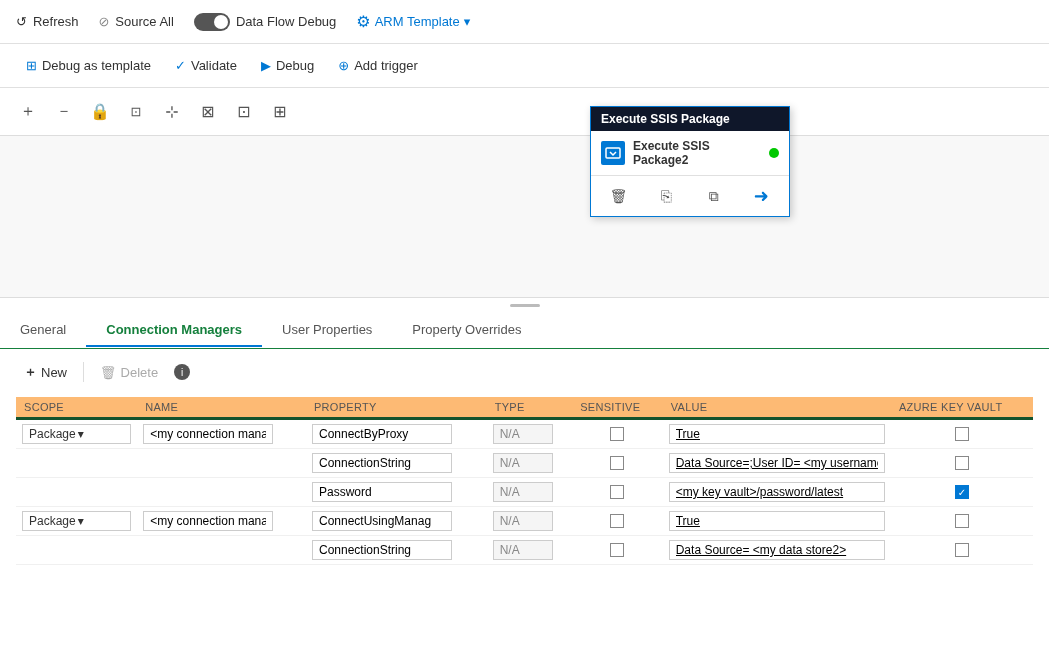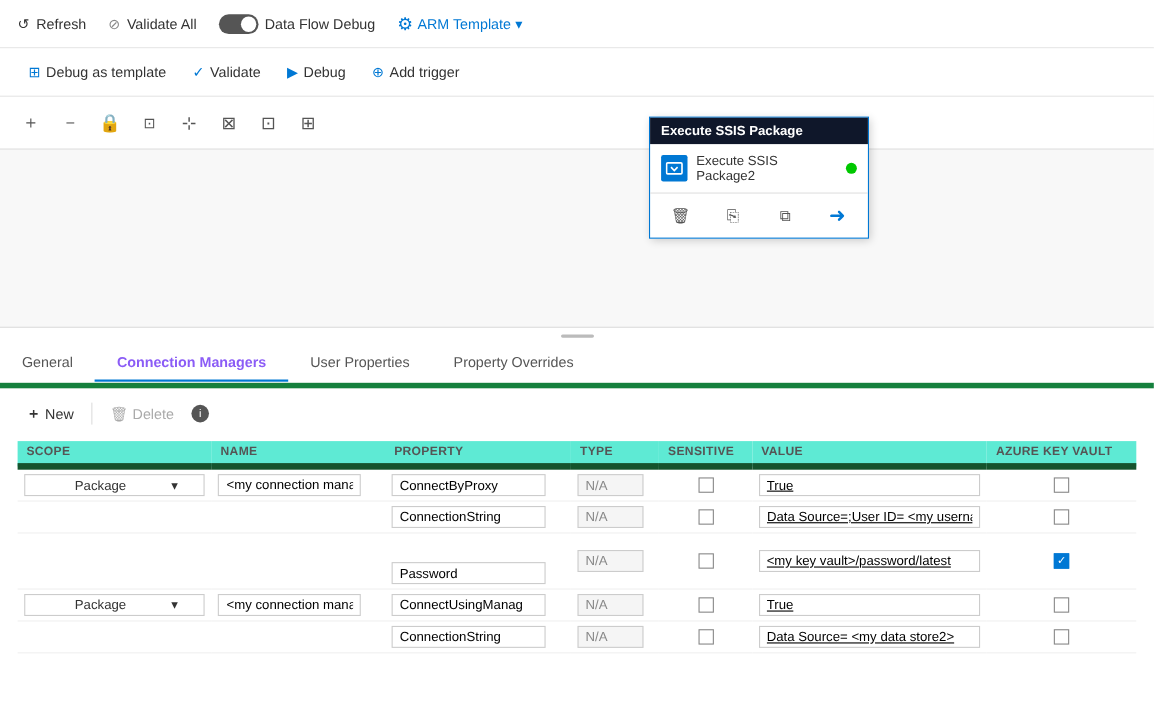--- a/index.html
+++ b/index.html
@@ -66,21 +66,21 @@
       width: 200px; border: 1px solid #0078d4;
       background: #fff; box-shadow: 2px 2px 8px rgba(0,0,0,0.2);
       z-index: 10;
     }
     .ssis-card-header {
       background: #0f172a; color: #fff; padding: 5px 10px;
       font-size: 12px; font-weight: 600;
     }
     .ssis-card-body {
       display: flex; align-items: center; gap: 8px;
-      padding: 8px 10px; border-bottom: 1px solid #e0e0e0;
+      padding: 8px 10px; border-bottom: 1px solid #e0e0e0; font-weight: bold;
     }
     .ssis-card-icon {
       width: 24px; height: 24px; background: #0078d4; border-radius: 2px;
       display: flex; align-items: center; justify-content: center; color: #fff; font-size: 12px;
     }
     .ssis-card-label { font-size: 12px; color: #333; flex: 1; }
     .ssis-status-dot {
       width: 10px; height: 10px; background: #00c800; border-radius: 50%;
     }
     .ssis-card-actions {
@@ -88,32 +88,32 @@
       padding: 6px 4px;
     }
     .ssis-action-btn {
       cursor: pointer; color: #555; font-size: 14px;
       display: flex; align-items: center; justify-content: center;
       width: 28px; height: 28px;
     }
 
     
     .tabs-section {
-      border-bottom: 5px solid #15803d; background: #fff;
+      border-bottom: 1px solid #15803d; background: #fff;
     }
     .tabs-bar {
       display: flex; align-items: center;
       padding: 0 0; height: 36px;
     }
     .tab {
       padding: 8px 20px; cursor: pointer; color: #555; font-size: 13px;
       border-bottom: 2px solid transparent; white-space: nowrap;
     }
     .tab.active {
-      color: #8b5cf6; border-bottom: 2px solid #0078d4; font-weight: 600;
+      color: #15803d; border-bottom: 2px solid #0078d4; font-weight: 600;
     }
 
     
     .content-area { padding: 10px 16px; overflow: auto; }
 
     
     .action-bar {
       display: flex; align-items: center; gap: 8px;
       margin-bottom: 12px;
     }
@@ -132,34 +132,34 @@
       width: 16px; height: 16px; border-radius: 50%;
       background: #555; color: #fff; font-size: 10px;
       display: flex; align-items: center; justify-content: center;
       cursor: pointer;
     }
 
     
     .data-table { width: 100%; border-collapse: collapse; font-size: 12px; }
     .data-table th {
       text-align: left; padding: 4px 8px;
-      color: #555; font-weight: 700; font-size: 11px;
-      border-bottom: 6px solid #14532d; background: #5eead4;
+      color: #555; font-weight: 400; font-size: 11px;
+      border-bottom: 3px solid #14532d; background: #fdba74;
       text-transform: uppercase; letter-spacing: 0.3px;
     }
     .data-table td { padding: 4px 6px; border-bottom: 1px solid #f0f0f0; vertical-align: middle; }
 
     
     .scope-select {
       display: flex; align-items: center; gap: 2px;
       border: 1px solid #ccc; padding: 2px 6px;
       background: #fff; cursor: pointer; min-width: 90px;
       font-size: 12px;
     }
-    .scope-select span { flex: 1; margin-left: 39px; }
+    .scope-select span { flex: 1; }
     .text-input {
       border: 1px solid #ccc; padding: 2px 6px;
       font-size: 12px; width: 100%; background: #fff;
       min-width: 120px;
     }
     .readonly-input {
       border: 1px solid #ccc; padding: 2px 6px;
       font-size: 12px; background: #f5f5f5; color: #888;
       min-width: 50px;
     }
@@ -191,21 +191,21 @@
 </head>
 <body>
 
 <div class="top-toolbar">
   <div class="top-toolbar-item">
     <span>↺</span>
     <span>Refresh</span>
   </div>
   <div class="top-toolbar-item">
     <span style="color:#888;">⊘</span>
-    <span>Validate All</span>
+    <span>Source All</span>
   </div>
   <div class="top-toolbar-item">
     <div class="toggle-switch">
       <div class="toggle-knob"></div>
     </div>
     <span>Data Flow Debug</span>
   </div>
   <div class="arm-template-btn">
     <span style="color:#0078d4; font-size:16px;">⚙</span>
     <span>ARM Template</span>
@@ -328,21 +328,21 @@
           <td></td>
           <td><input class="text-input" value="ConnectionString" style="max-width: 140px;"></td>
           <td><input class="readonly-input" value="N/A" readonly="" style="max-width: 60px;"></td>
           <td class="checkbox-cell"><div class="cb"></div></td>
           <td><input class="value-input" value="Data Source=;User ID= &lt;my username&gt;" style=""></td>
           <td class="checkbox-cell"><div class="azure-kv-cb"></div></td>
         </tr>
         <tr>
           <td></td>
           <td></td>
-          <td><input class="text-input" value="Password" style="max-width: 140px; margin-top: 22px;"></td>
+          <td><input class="text-input" value="Password" style="max-width: 140px;"></td>
           <td><input class="readonly-input" value="N/A" readonly="" style="max-width: 60px;"></td>
           <td class="checkbox-cell"><div class="cb"></div></td>
           <td><input class="value-input" value="&lt;my key vault&gt;/password/latest" style=""></td>
           <td class="checkbox-cell"><div class="azure-kv-cb checked">✓</div></td>
         </tr>
         <tr>
           <td>
             <div class="scope-select">
               <span>Package</span>
               <span>▾</span>

